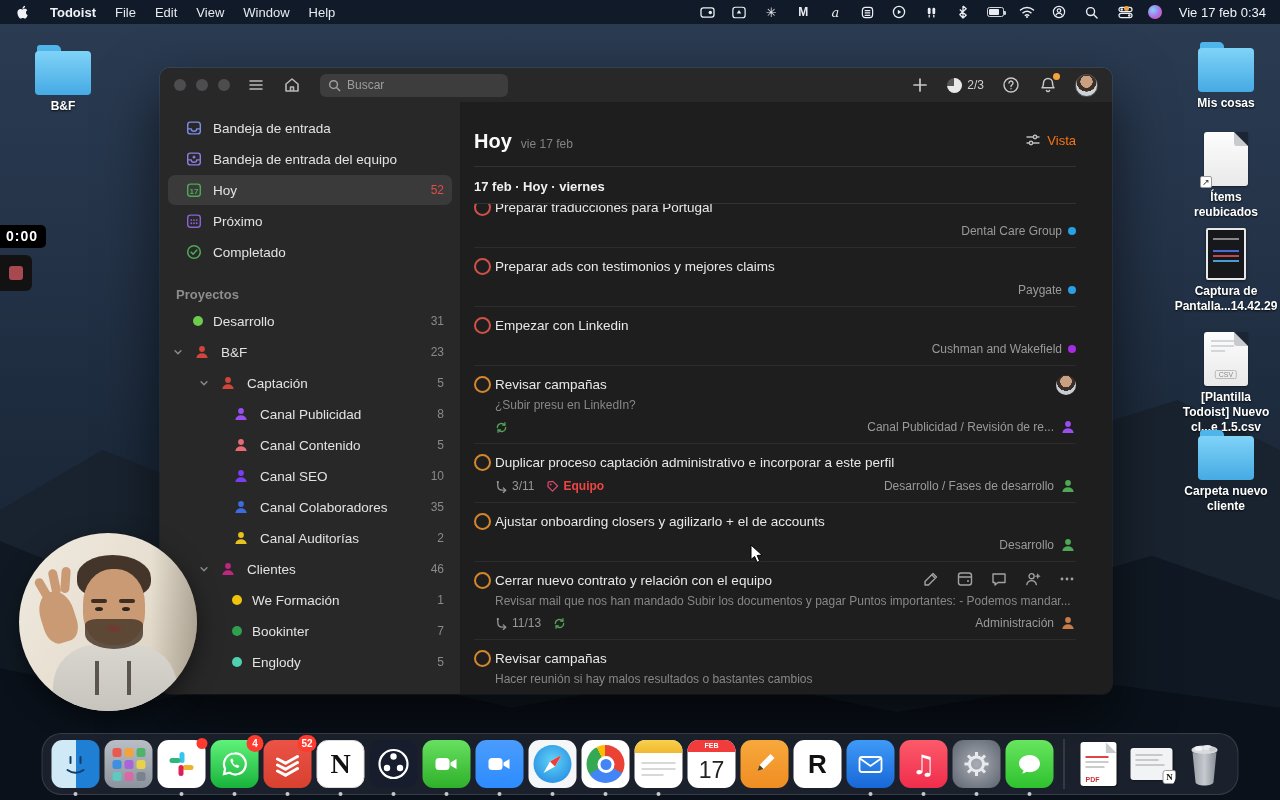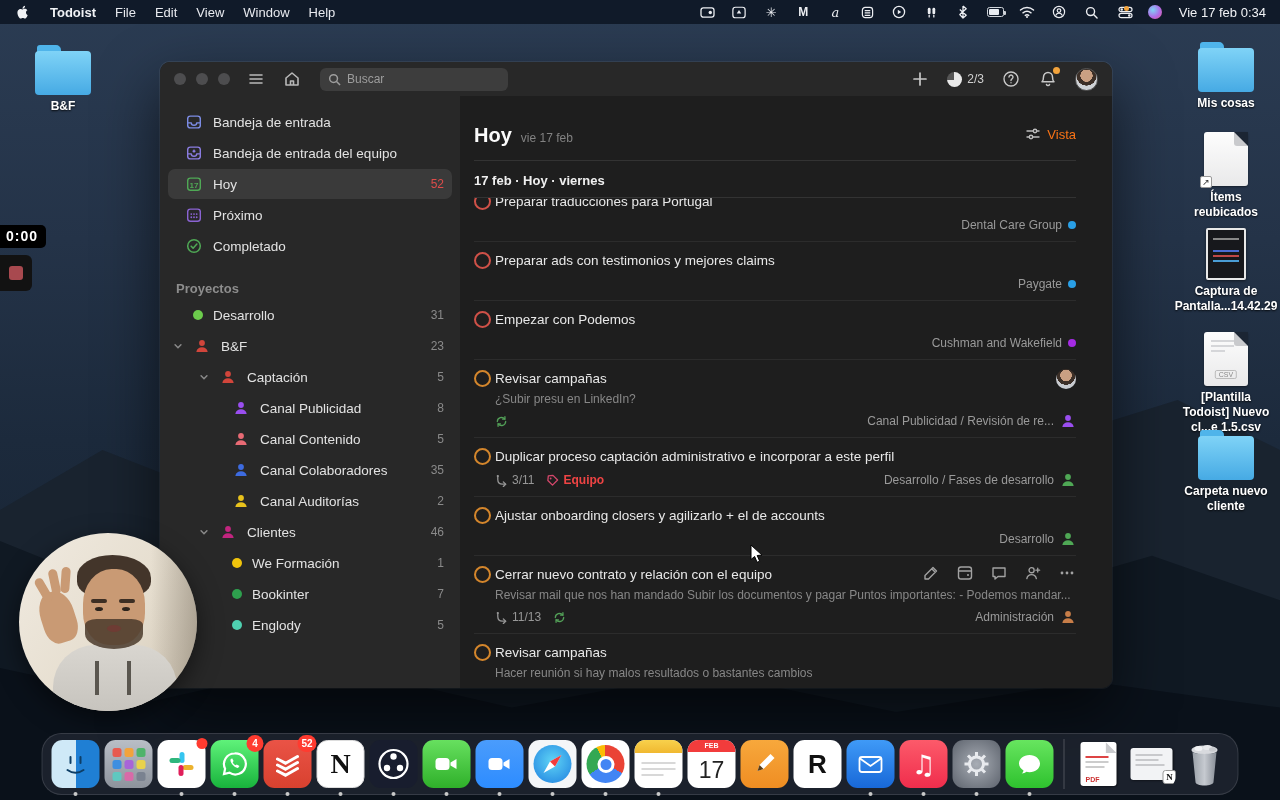--- a/index.html
+++ b/index.html
@@ -50,21 +50,21 @@
   .shot i { position:absolute; left:5px; right:5px; height:2px; }
 
   
   .rec-time { position:absolute; left:0; top:225px; background:#000; color:#fff; font-weight:bold; font-size:14px;
     padding:3px 8px 4px 6px; border-radius:0 5px 5px 0; z-index:40; letter-spacing:1px; }
   .rec-panel { position:absolute; left:0; top:255px; width:32px; height:36px; background:#121212; border-radius:0 6px 6px 0;
     display:flex; align-items:center; justify-content:center; z-index:40; }
   .rec-stop { width:14px; height:14px; border-radius:3px; background:#a8494f; }
 
   
-  .window { position:absolute; left:160px; top:62px; width:952px; height:626px; background:#1e1e1e;
+  .window { position:absolute; left:160px; top:68px; width:952px; height:626px; background:#1e1e1e;
     border-radius:10px; overflow:hidden; box-shadow:0 25px 60px rgba(0,0,0,.6), 0 0 0 1px rgba(255,255,255,.08); z-index:10;
     color:#ddd; }
   .titlebar { height:34px; background:#282828; display:flex; align-items:center; padding:0 14px; gap:10px; }
   .tdot { width:12px; height:12px; border-radius:50%; background:#4d4d4f; }
   .tb-ico { color:#b8b8b8; display:inline-flex; width:20px; height:20px; align-items:center; justify-content:center; margin-left:6px; }
   .searchbox { margin-left:8px; width:188px; height:23px; background:#3d3d3d; border-radius:6px; display:flex; align-items:center;
     gap:6px; padding:0 8px; color:#9d9d9d; font-size:12px; }
   .tb-right { margin-left:auto; display:flex; align-items:center; gap:17px; color:#c8c8c8; }
   .tb-right .tb-ico { margin:0; }
   .progress-wrap { display:flex; align-items:center; gap:5px; font-size:12px; color:#d0d0d0; }
@@ -465,20 +465,30 @@
                 <svg width="16" height="16" viewBox="0 0 16 16" fill="#e86a74">
                   <circle cx="8" cy="5" r="2.9"></circle>
                   <path d="M2.3 14c.6-3.2 2.7-4.7 5.7-4.7s5.1 1.5 5.7 4.7z"></path>
                 </svg>
               </span>
               <span>Canal Contenido</span>
               <span class="nav-count">5</span>
             </div>
             <div class="nav-item" style="padding-left: 64px;">
               <span class="nav-ico">
+                <svg width="16" height="16" viewBox="0 0 16 16" fill="#7a3ef0">
+                  <circle cx="8" cy="5" r="2.9"></circle>
+                  <path d="M2.3 14c.6-3.2 2.7-4.7 5.7-4.7s5.1 1.5 5.7 4.7z"></path>
+                </svg>
+              </span>
+              <span>Canal SEO</span>
+              <span class="nav-count">10</span>
+            </div>
+            <div class="nav-item" style="padding-left: 64px;">
+              <span class="nav-ico">
                 <svg width="16" height="16" viewBox="0 0 16 16" fill="#3d6be0">
                   <circle cx="8" cy="5" r="2.9"></circle>
                   <path d="M2.3 14c.6-3.2 2.7-4.7 5.7-4.7s5.1 1.5 5.7 4.7z"></path>
                 </svg>
               </span>
               <span>Canal Colaboradores</span>
               <span class="nav-count">35</span>
             </div>
             <div class="nav-item" style="padding-left: 64px;">
               <span class="nav-ico">
@@ -560,21 +570,21 @@
                   <span class="tproj">
                     <span>Paygate</span>
                     <span class="pdot" style="display: inline-flex; width: 8px; height: 8px; background: rgb(41, 159, 230);"></span>
                   </span>
                 </div>
               </div>
             </div>
             <div class="task">
               <div class="cbox" style="border-color: rgb(207, 81, 72);"></div>
               <div class="tbody">
-                <div class="ttitle">Empezar con Podemos</div>
+                <div class="ttitle">Empezar con Linkedin</div>
                 <div class="tmeta">
                   <div class="tmeta-left"></div>
                   <span class="tproj">
                     <span>Cushman and Wakefield</span>
                     <span class="pdot" style="display: inline-flex; width: 8px; height: 8px; background: rgb(165, 43, 228);"></span>
                   </span>
                 </div>
               </div>
             </div>
             <div class="task">

